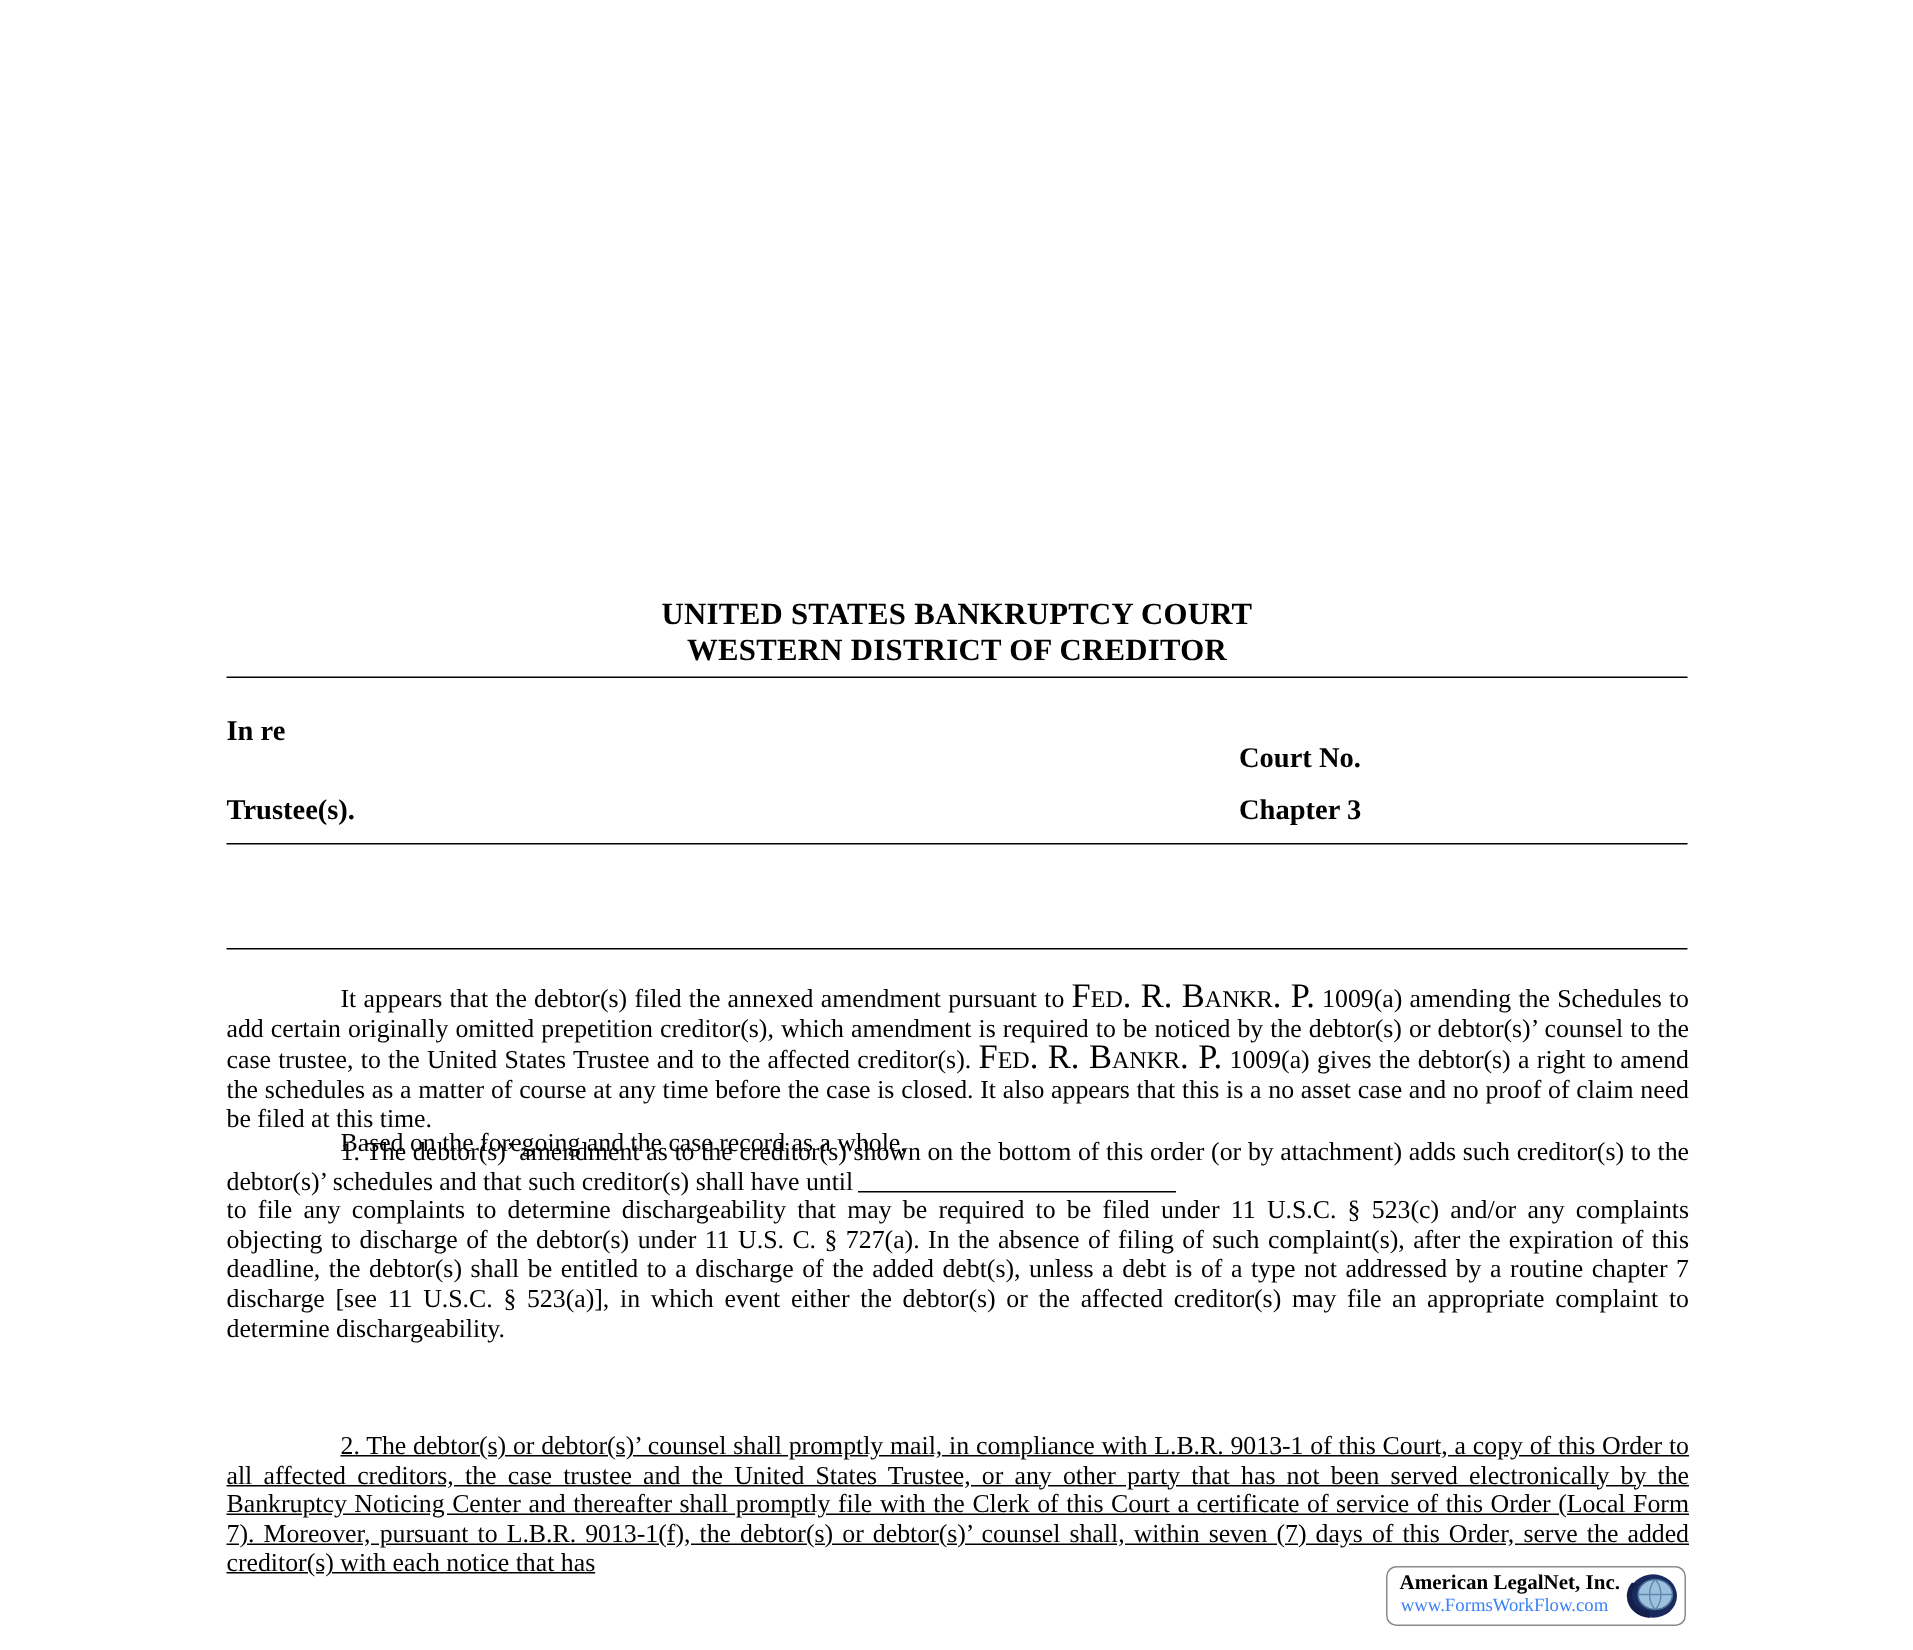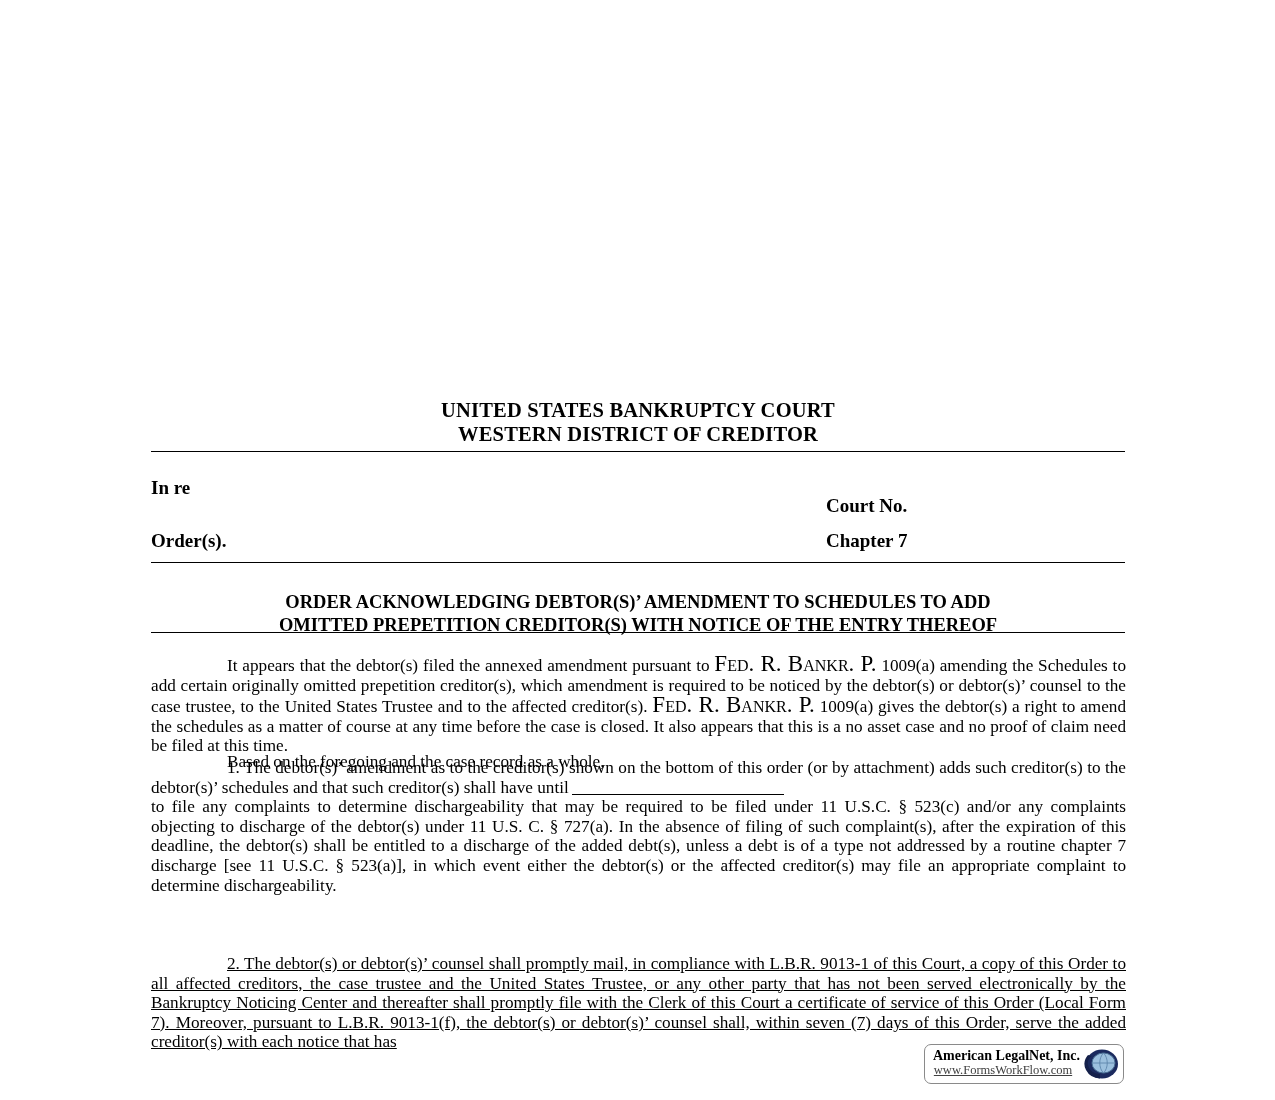--- a/index.html
+++ b/index.html
@@ -143,22 +143,21 @@
     font-family: "Liberation Serif", "DejaVu Serif", serif;
     font-weight: bold;
     font-size: 14px;
     color: #000000;
     line-height: 15px;
     white-space: nowrap;
   }
   .badge-line2 {
     font-family: "Liberation Serif", "DejaVu Serif", serif;
     font-size: 12.5px;
-    color: #404040;
-    text-decoration: underline;
+    color: #3b82f6;
     line-height: 15px;
     white-space: nowrap;
   }
   .badge-logo {
     position: absolute;
     right: 3px;
     top: 2px;
     width: 36px;
     height: 34px;
   }
@@ -171,28 +170,24 @@
   <div class="court-heading">
     <div>UNITED STATES BANKRUPTCY COURT</div>
     <div>WESTERN DISTRICT OF CREDITOR</div>
   </div>
 
   <div class="hrule" id="rule-top"></div>
   <div class="hrule" id="rule-mid"></div>
   <div class="hrule" id="rule-bottom"></div>
 
   <div class="caption-left" id="cap-inre">In re</div>
-  <div class="caption-left" id="cap-debtor">Order(s).</div>
+  <div class="caption-left" id="cap-debtor">Trustee(s).</div>
   <div class="caption-right" id="cap-caseno">Court No.</div>
-  <div class="caption-right" id="cap-chapter">Chapter 7</div>
-
-  <div class="order-title">
-    <div>ORDER ACKNOWLEDGING DEBTOR(S)’ AMENDMENT TO SCHEDULES TO ADD</div>
-    <div>OMITTED PREPETITION CREDITOR(S) WITH NOTICE OF THE ENTRY THEREOF</div>
-  </div>
+  <div class="caption-right" id="cap-chapter">Chapter 3</div>
+
 
   <div class="body-block" id="para-1">
     <p><span class="indent"></span><span>It appears that the debtor(s) filed the annexed amendment pursuant to </span><span class="smallcaps">Fed. R. Bankr. P.</span><span> 1009(a) amending the Schedules to add certain originally omitted prepetition creditor(s), which amendment is required to be noticed by the debtor(s) or debtor(s)’ counsel to the case trustee, to the United States Trustee and to the affected creditor(s).  </span><span class="smallcaps">Fed. R. Bankr. P.</span><span> 1009(a) gives the debtor(s) a right to amend the schedules as a matter of course at any time before the case is closed. It also appears that this is a no asset case and no proof of claim need be filed at this time.</span></p>
   </div>
 
   <div class="body-block" id="para-2">
     <p><span class="indent"></span><span>Based on the foregoing and the case record as a whole,</span></p>
   </div>
 
   <div class="body-block" id="para-3">

